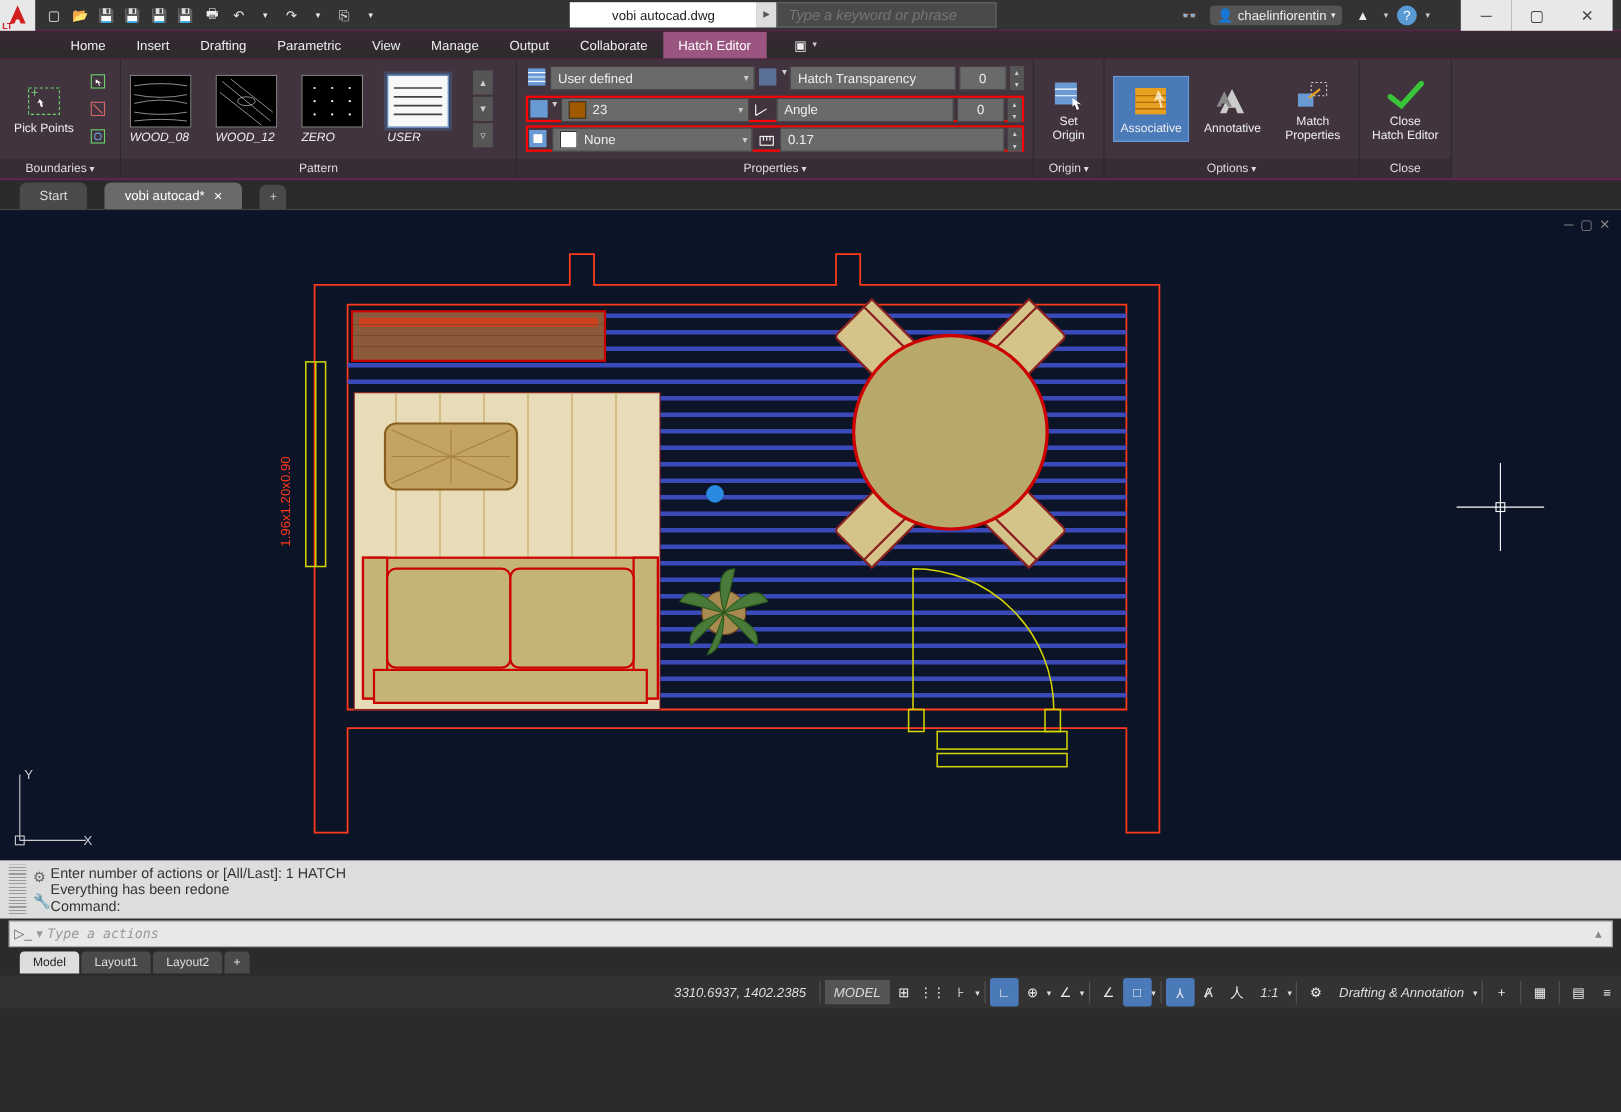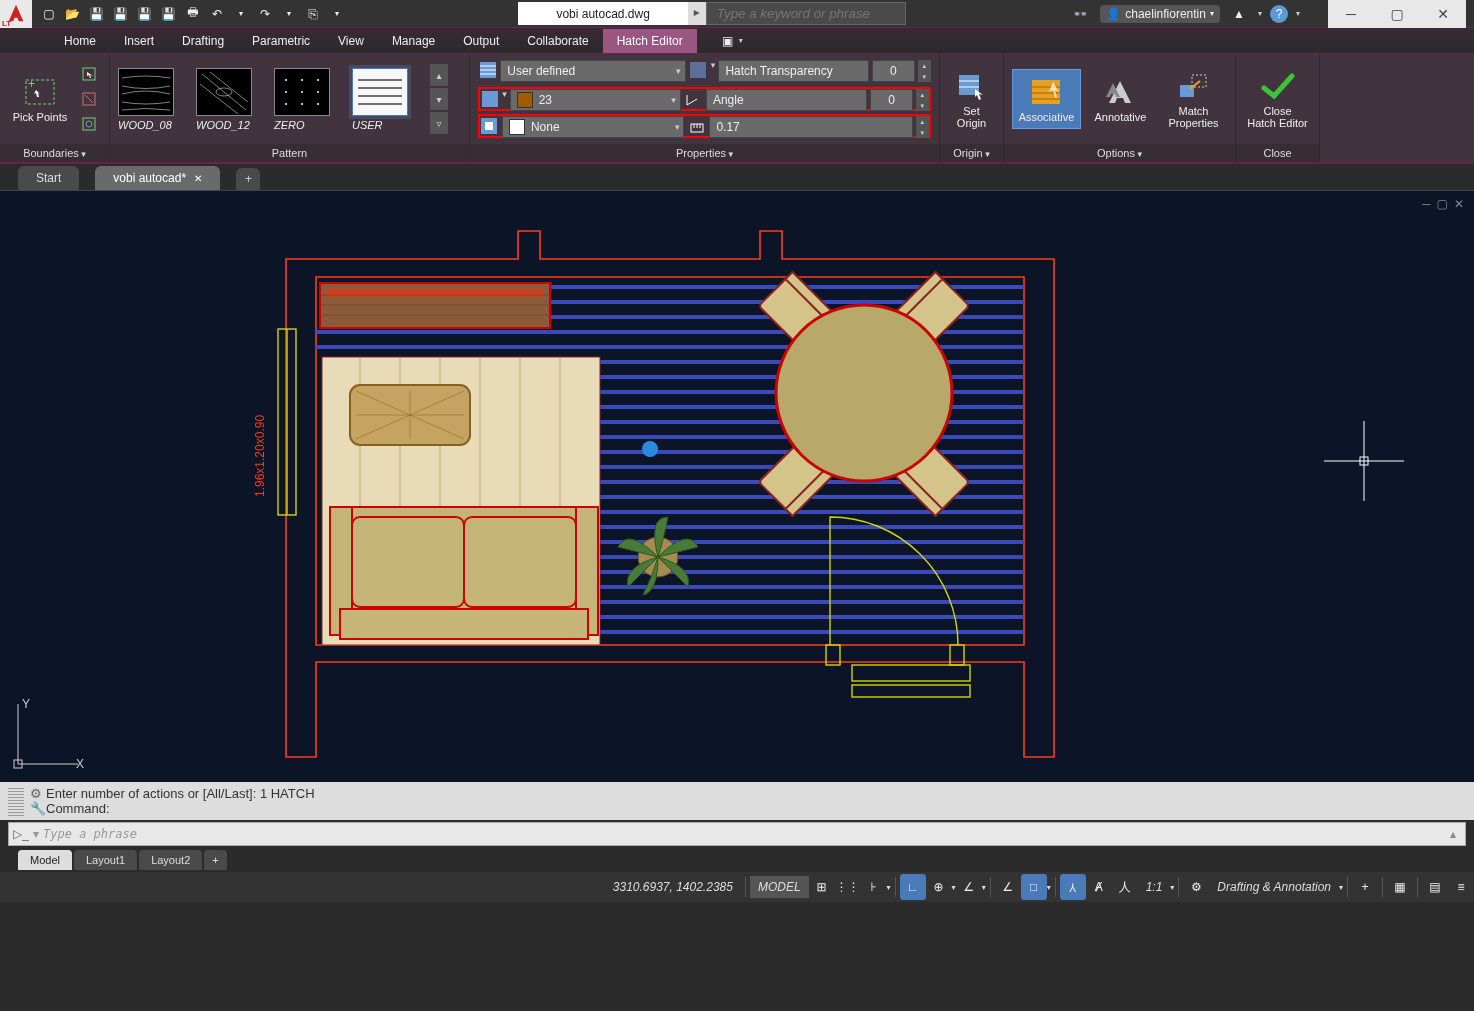--- a/index.html
+++ b/index.html
@@ -571,27 +571,28 @@
 </div>
 
 <div class="cmd-hist">
   <div class="cmd-hist-grip"></div>
   <div style="width:16px;display:flex;flex-direction:column;justify-content:space-around;color:#666">
     <span>⚙</span>
     <span>🔧</span>
   </div>
   <div class="cmd-hist-text">
     <div>Enter number of actions or [All/Last]: 1 HATCH</div>
+    <div>Everything has been redone</div>
     <div>Command:</div>
   </div>
 </div>
 <div class="cmd-line">
   <div class="cmd-line-ico">▷_</div>
   <span style="color:#999">▾</span>
-  <div class="cmd-line-input">Type a phrase</div>
+  <div class="cmd-line-input">Type a actions</div>
   <div class="cmd-line-arr">▴</div>
 </div>
 
 <div class="layout-tabs">
   <div class="layout-tab active">Model</div>
   <div class="layout-tab">Layout1</div>
   <div class="layout-tab">Layout2</div>
   <div class="layout-tab" style="padding:4px 8px">+</div>
 </div>
 

